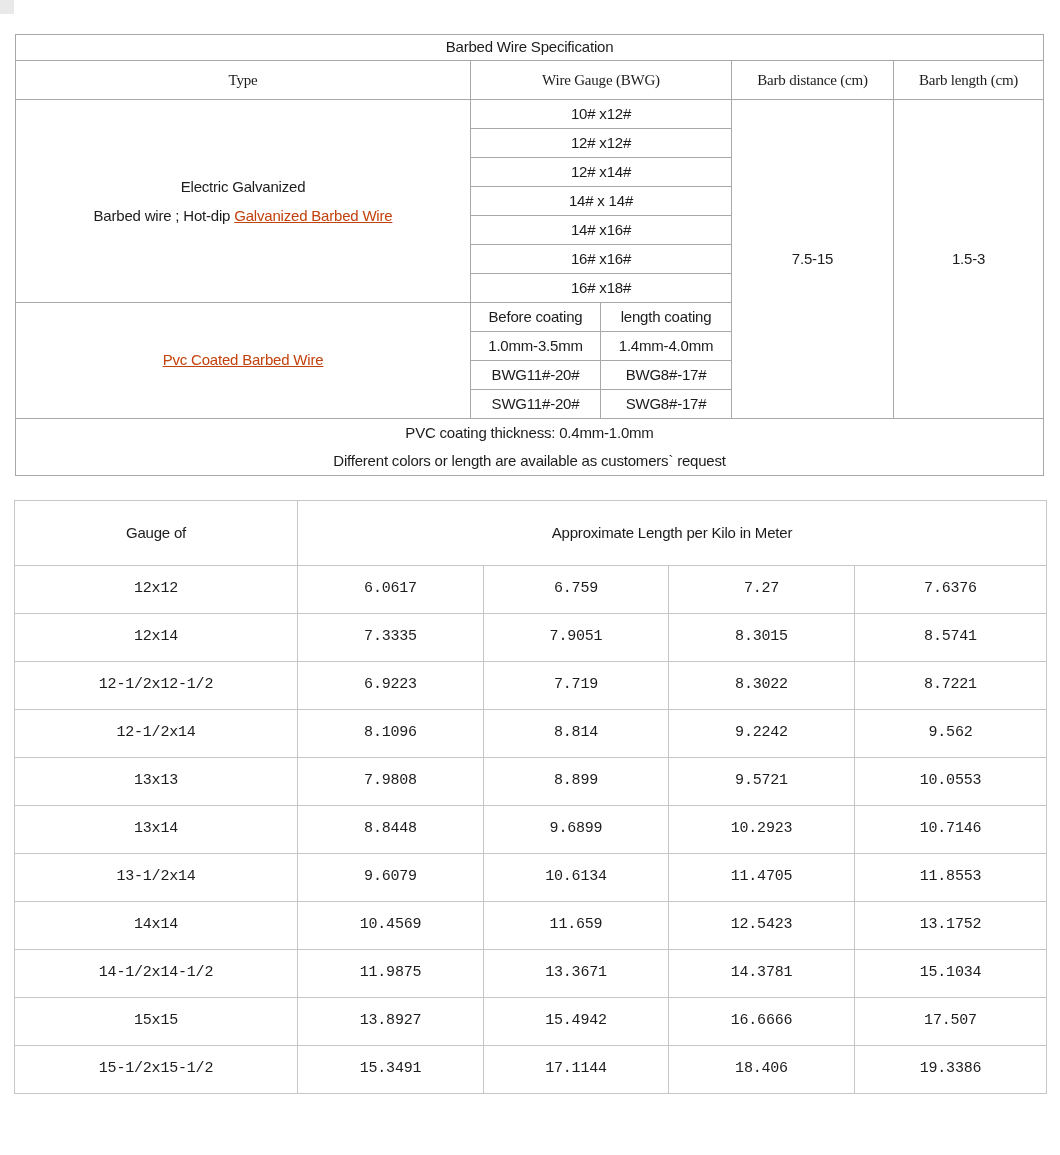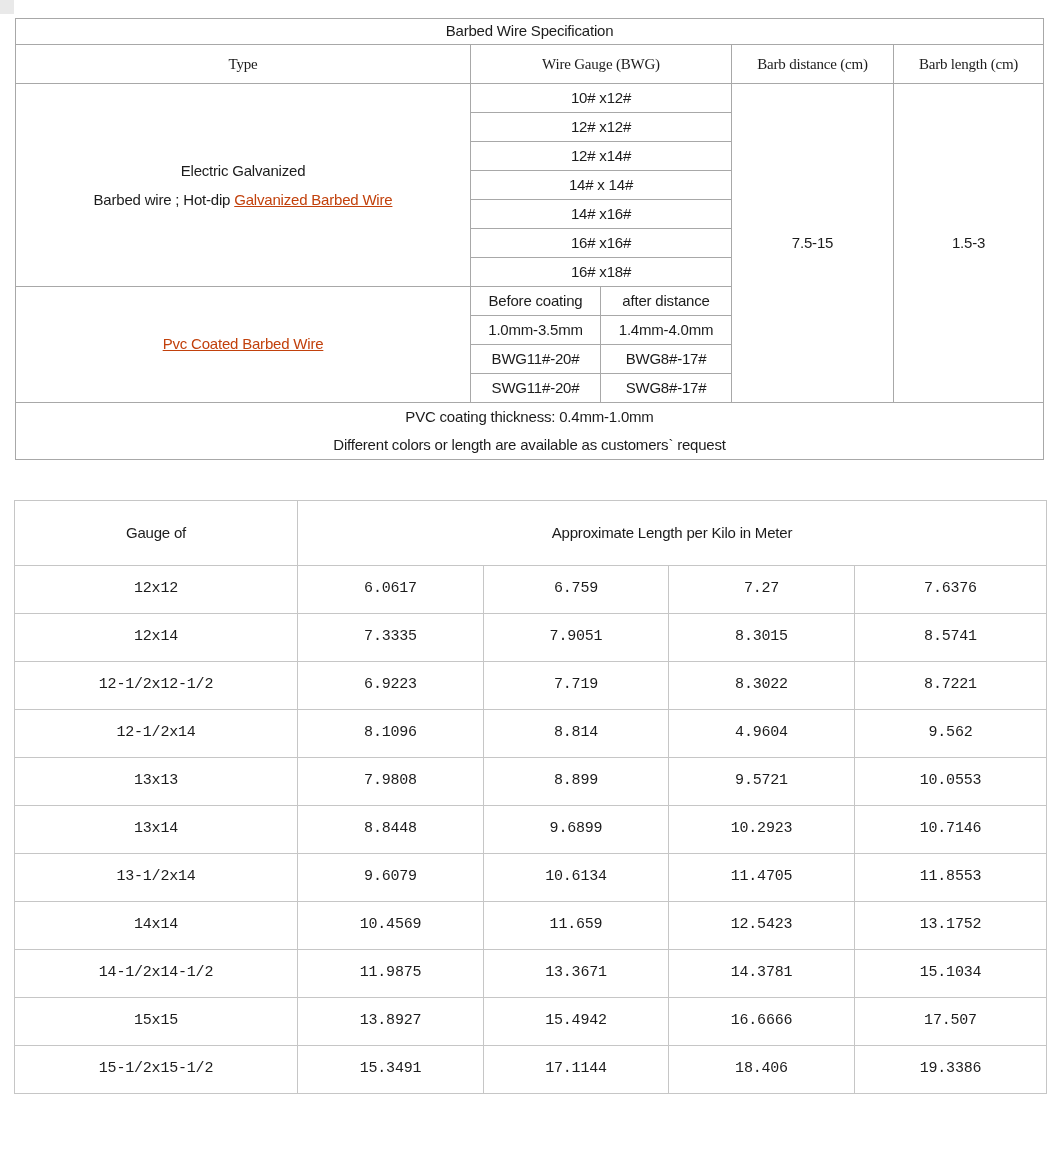--- a/index.html
+++ b/index.html
@@ -33,21 +33,21 @@
     padding: 0 4px;
     overflow: hidden;
     font-size: 15px;
     line-height: 1.25;
     letter-spacing: -0.2px;
   }
   
   .spec-table {
     position: absolute;
     left: 15px;
-    top: 18px;
+    top: 34px;
     width: 1028px;
   }
   .spec-table td { border: 1px solid #a8a8a8; }
   .spec-table tr.r-title  { height: 26px; }
   .spec-table tr.r-head   { height: 39px; font-family: Liberation Serif, serif; }
   .spec-table tr.r-gauge  { height: 29px; }
   .spec-table tr.r-coat   { height: 29px; }
   .spec-table tr.r-footer { height: 57px; }
   .spec-table .footer-line { line-height: 28px; }
   a.doc-link {
@@ -116,21 +116,21 @@
       <td colspan="2">16# x16#</td>
     </tr>
     <tr class="r-gauge">
       <td colspan="2">16# x18#</td>
     </tr>
     <tr class="r-coat">
       <td rowspan="4">
         <a class="doc-link">Pvc Coated Barbed Wire</a>
       </td>
       <td>Before coating</td>
-      <td>after distance</td>
+      <td>length coating</td>
     </tr>
     <tr class="r-coat">
       <td>1.0mm-3.5mm</td>
       <td>1.4mm-4.0mm</td>
     </tr>
     <tr class="r-coat">
       <td>BWG11#-20#</td>
       <td>BWG8#-17#</td>
     </tr>
     <tr class="r-coat">
@@ -177,21 +177,21 @@
       <td>12-1/2x12-1/2</td>
       <td>6.9223</td>
       <td>7.719</td>
       <td>8.3022</td>
       <td>8.7221</td>
     </tr>
     <tr class="r-d">
       <td>12-1/2x14</td>
       <td>8.1096</td>
       <td>8.814</td>
-      <td>4.9604</td>
+      <td>9.2242</td>
       <td>9.562</td>
     </tr>
     <tr class="r-d">
       <td>13x13</td>
       <td>7.9808</td>
       <td>8.899</td>
       <td>9.5721</td>
       <td>10.0553</td>
     </tr>
     <tr class="r-d">

